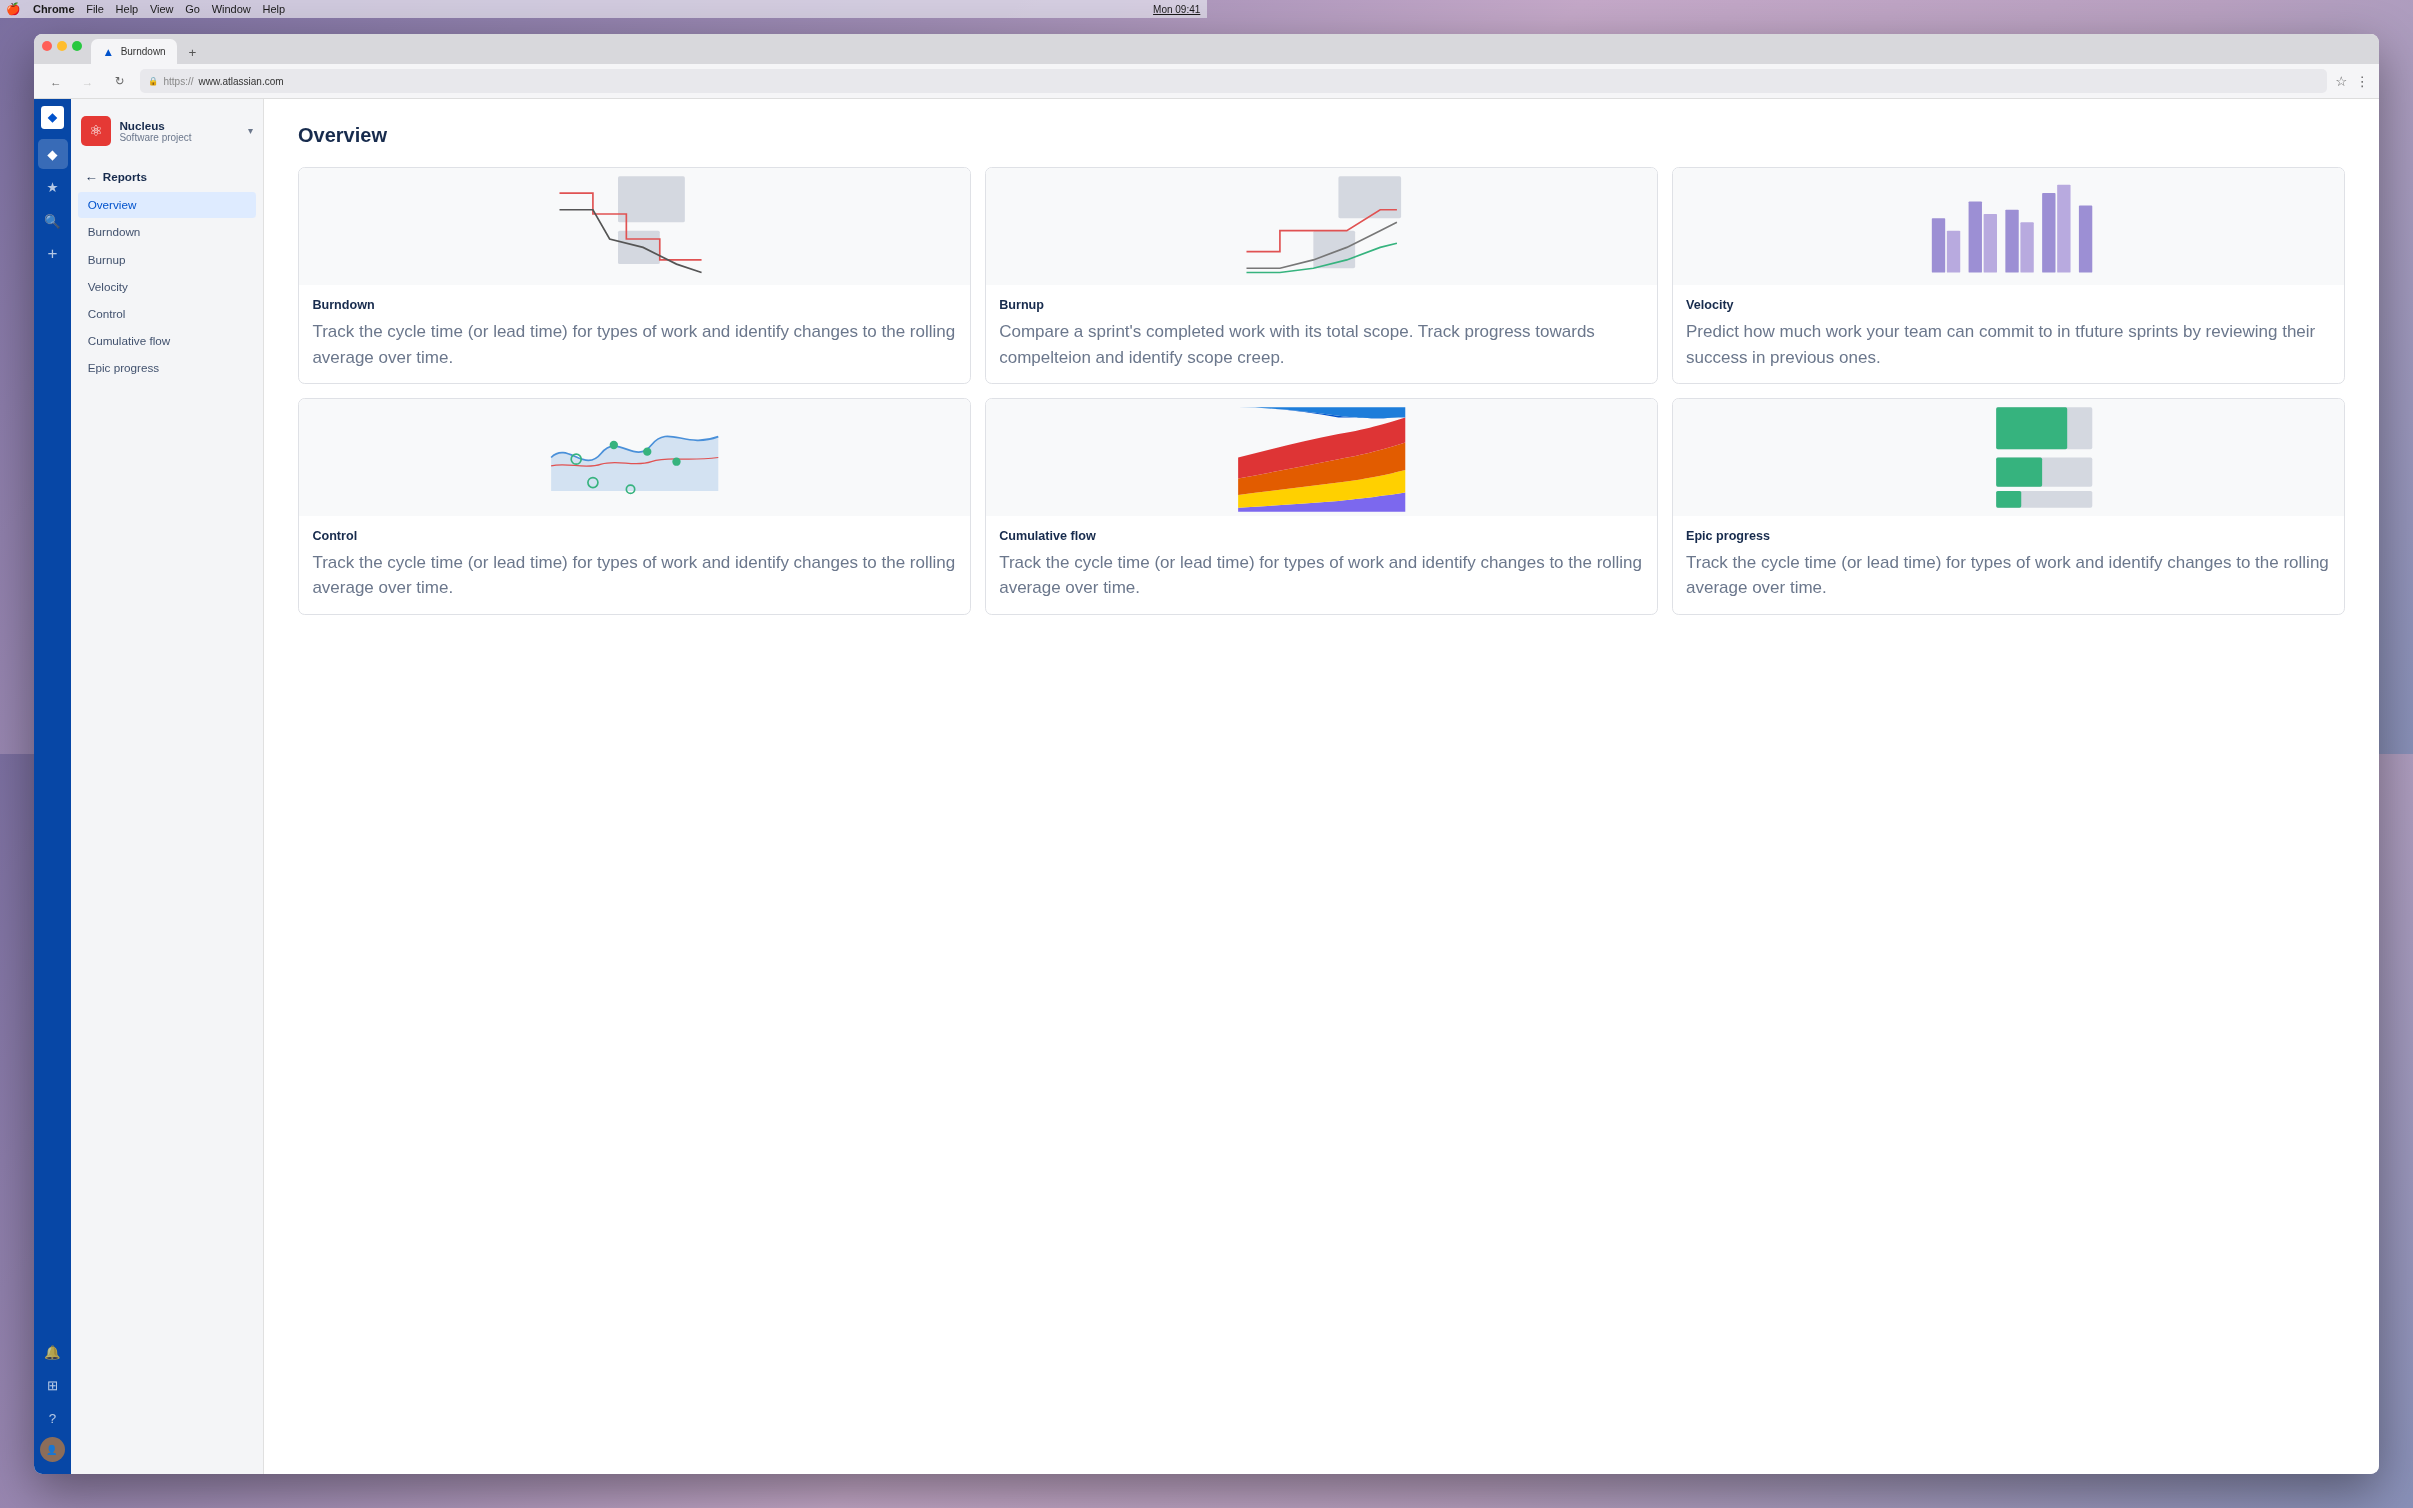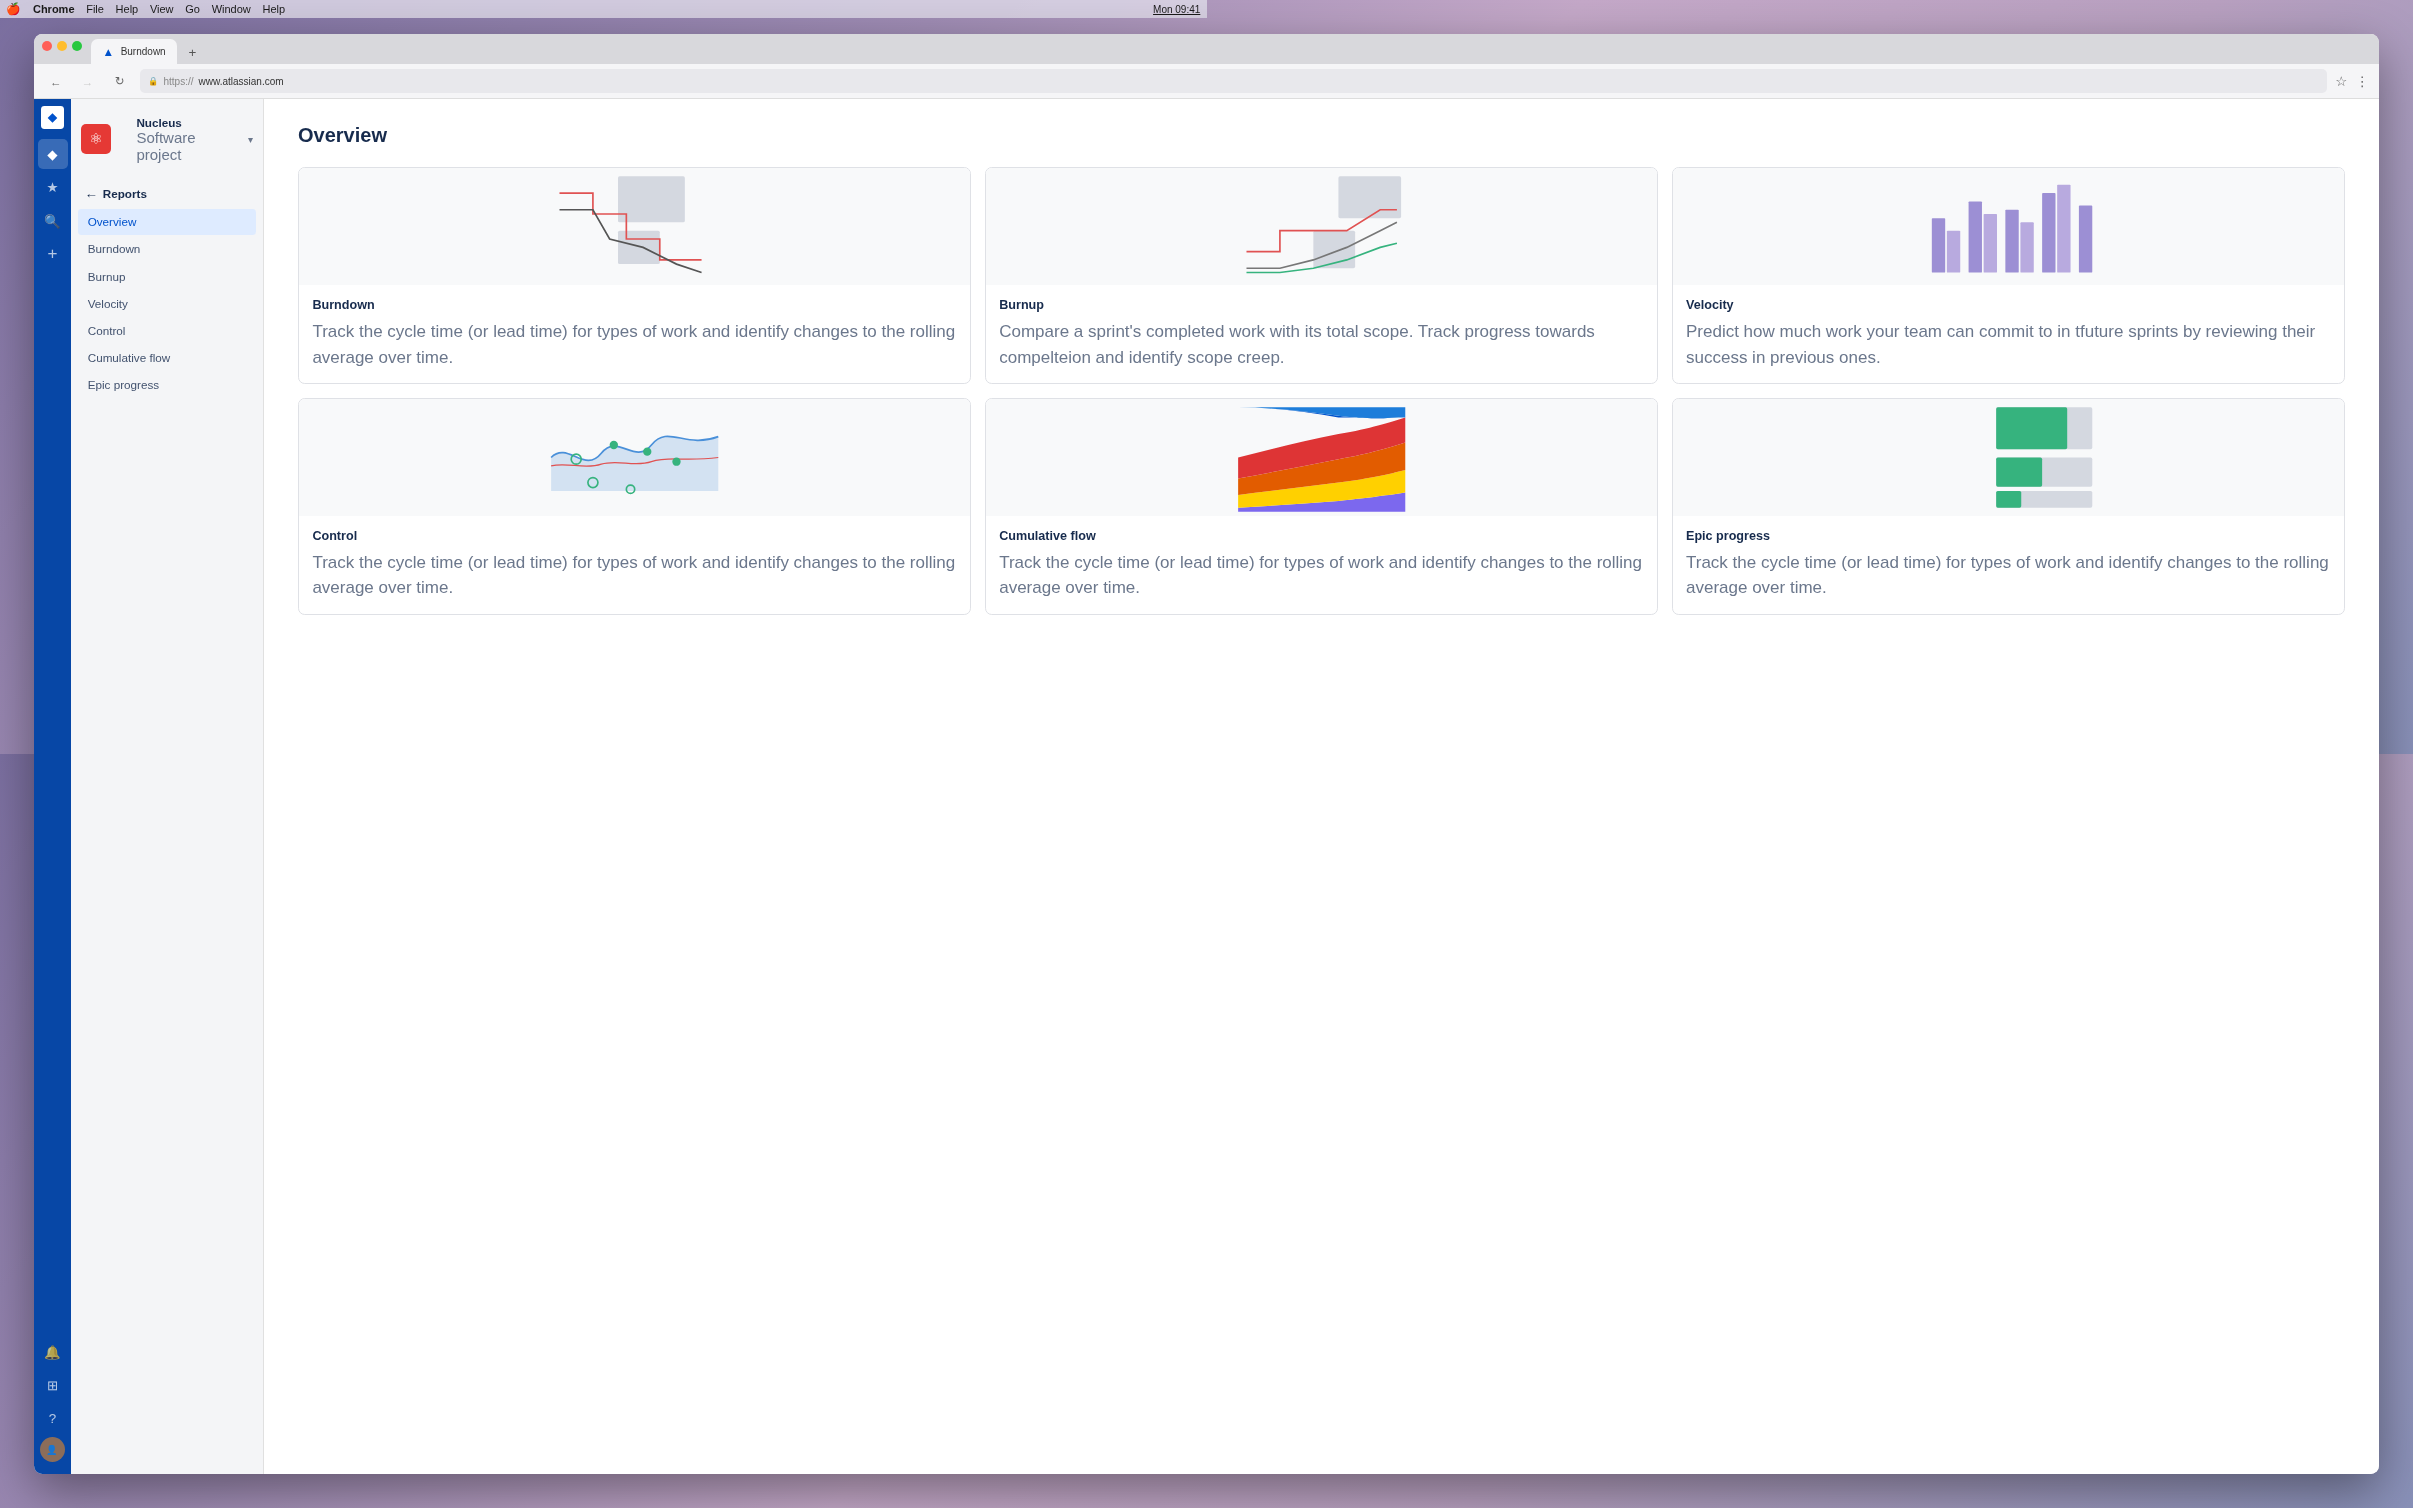--- a/index.html
+++ b/index.html
@@ -177,23 +177,23 @@
       gap: 8.4px;
       margin-bottom: 10px;
     }
     .project-icon {
       width: 30px; height: 30px;
       background: #e53935;
       border-radius: 5px;
       display: flex; align-items: center; justify-content: center;
       color: white; font-size: 15px;
     }
-    .project-info { flex: 1; margin-left: 17px; }
+    .project-info { flex: 1; }
     .project-name { font-size: 11.7px; font-weight: 600; color: #172b4d; }
-    .project-type { font-size: 15px; color: #6b778c; }
+    .project-type { font-size: 10px; color: #6b778c; }
     .project-chevron { color: #6b778c; font-size: 10px; }
 
     .sidebar-section { padding: 0 6.7px; }
     .sidebar-back {
       display: flex; align-items: center; gap: 5px;
       padding: 6.7px 6.7px;
       font-size: 11.7px; font-weight: 600; color: #172b4d;
       cursor: pointer;
     }
     .back-arrow { font-size: 13.4px; }

